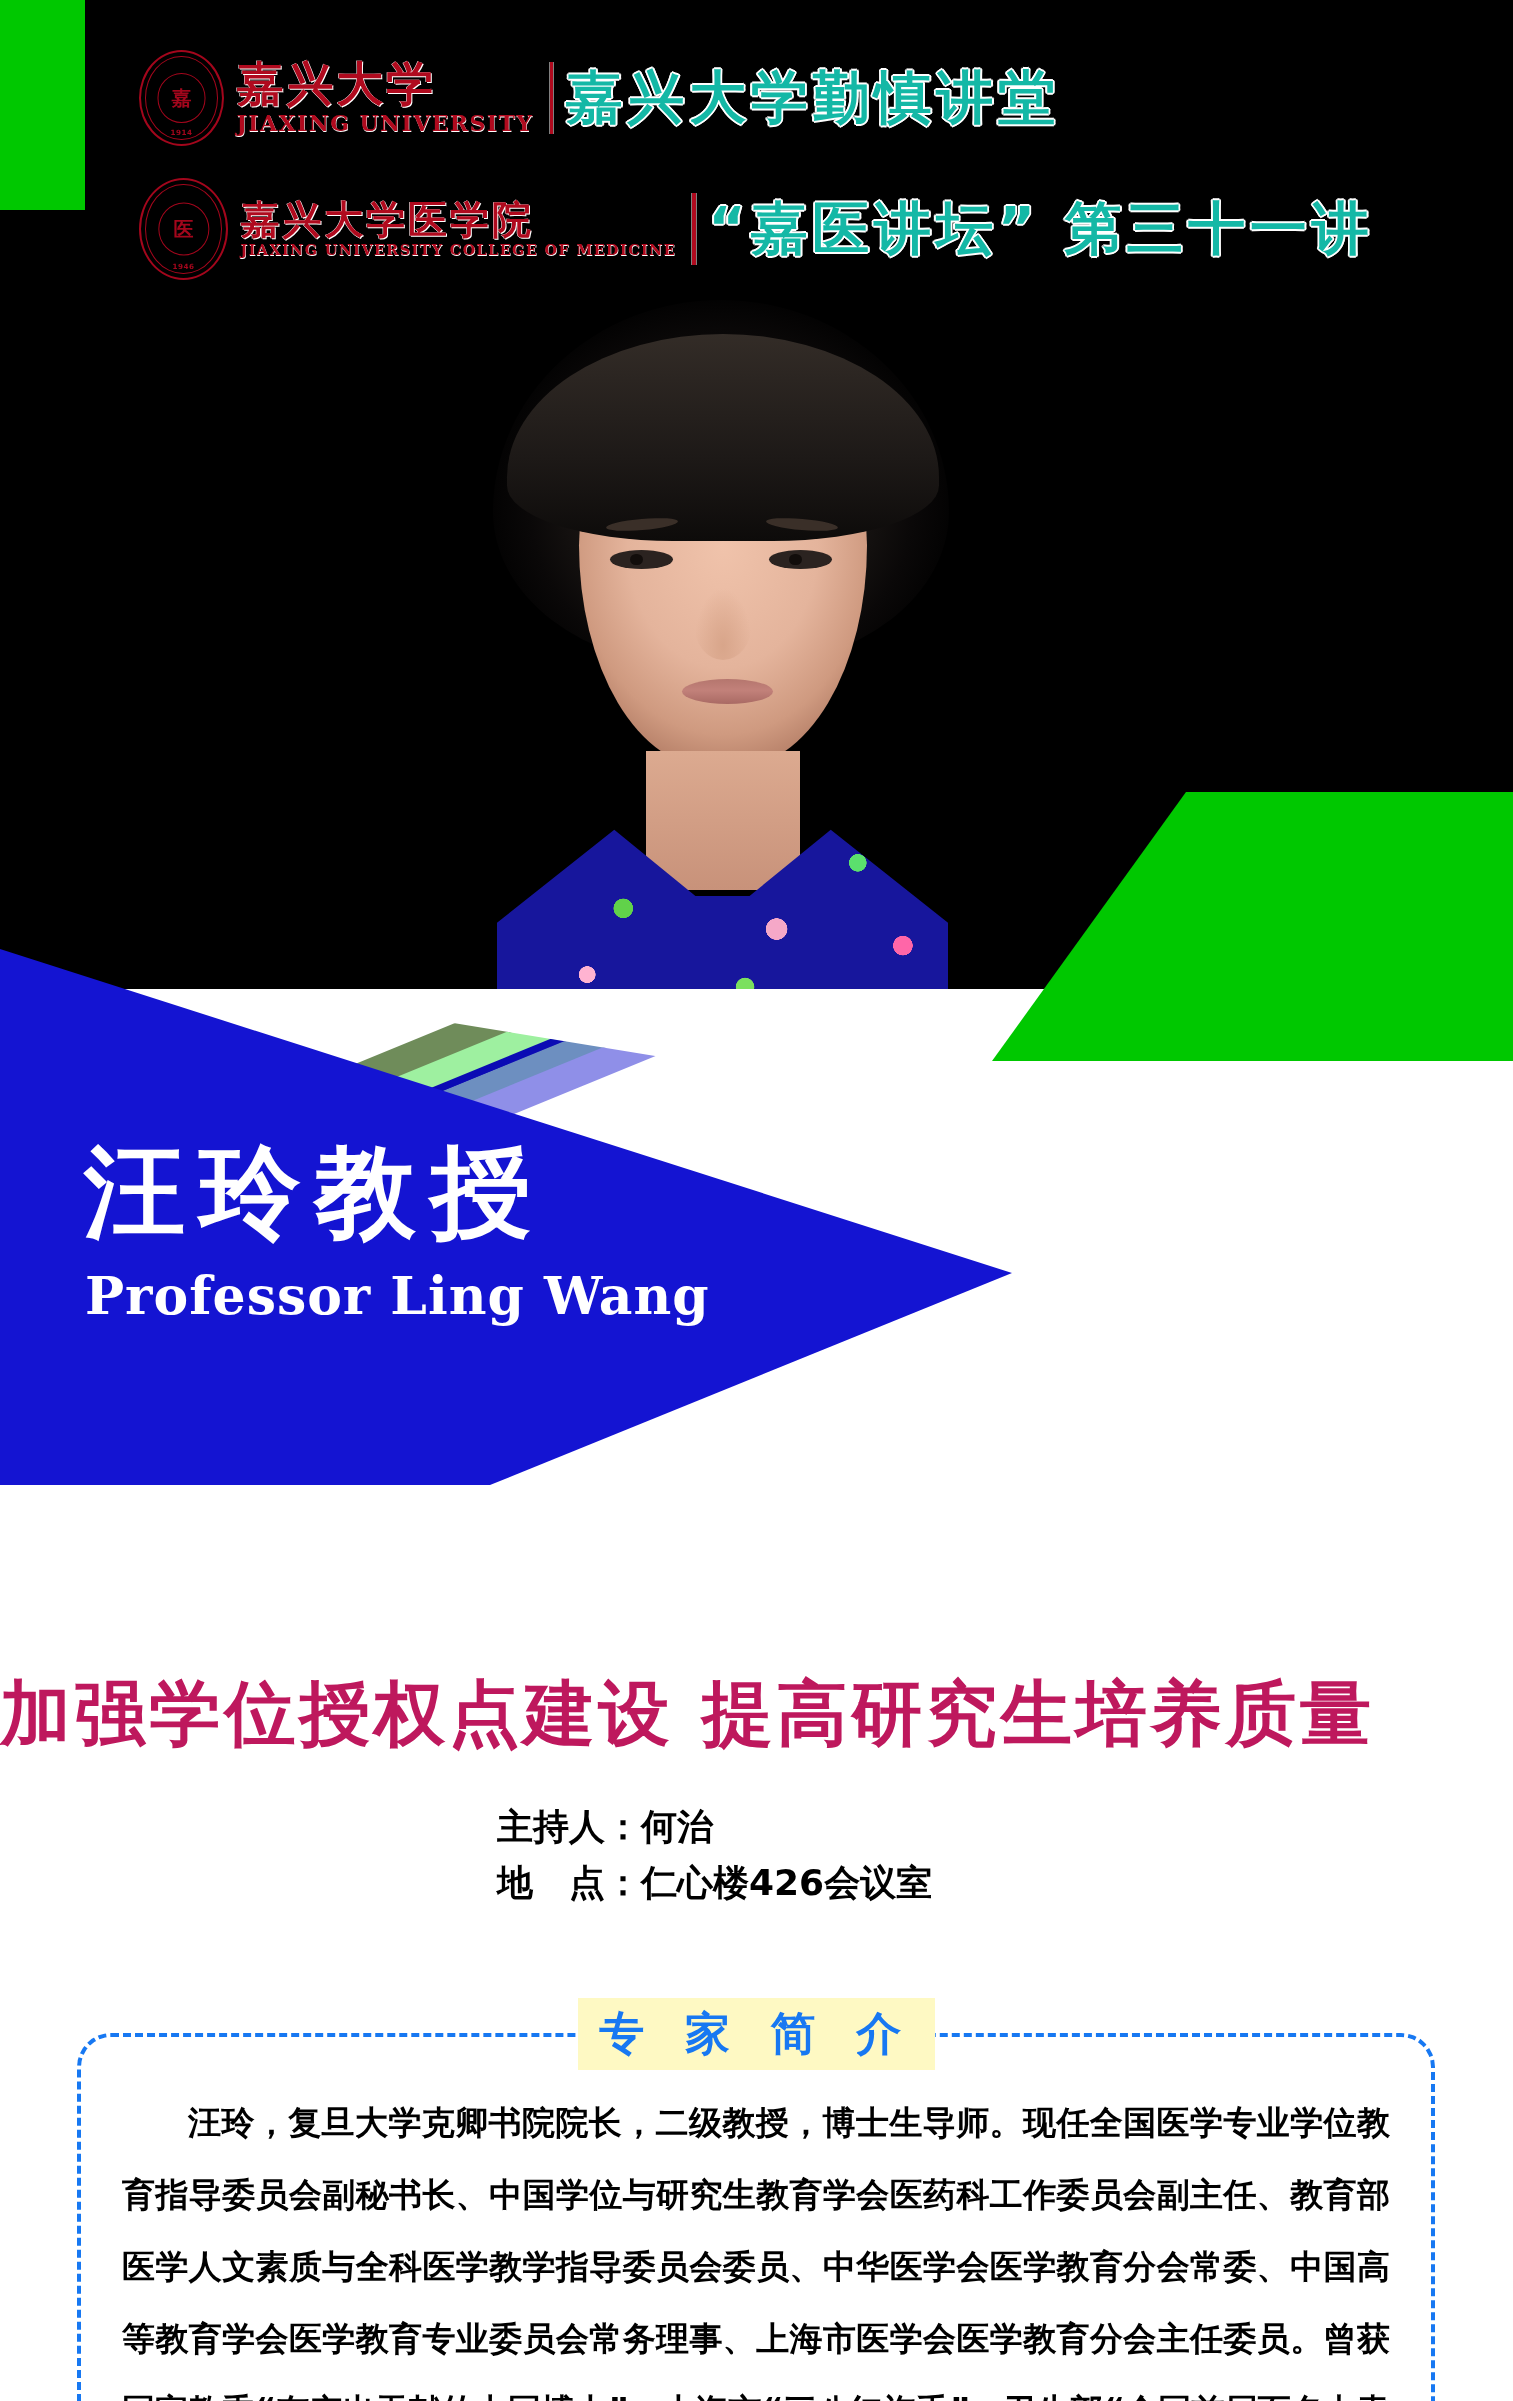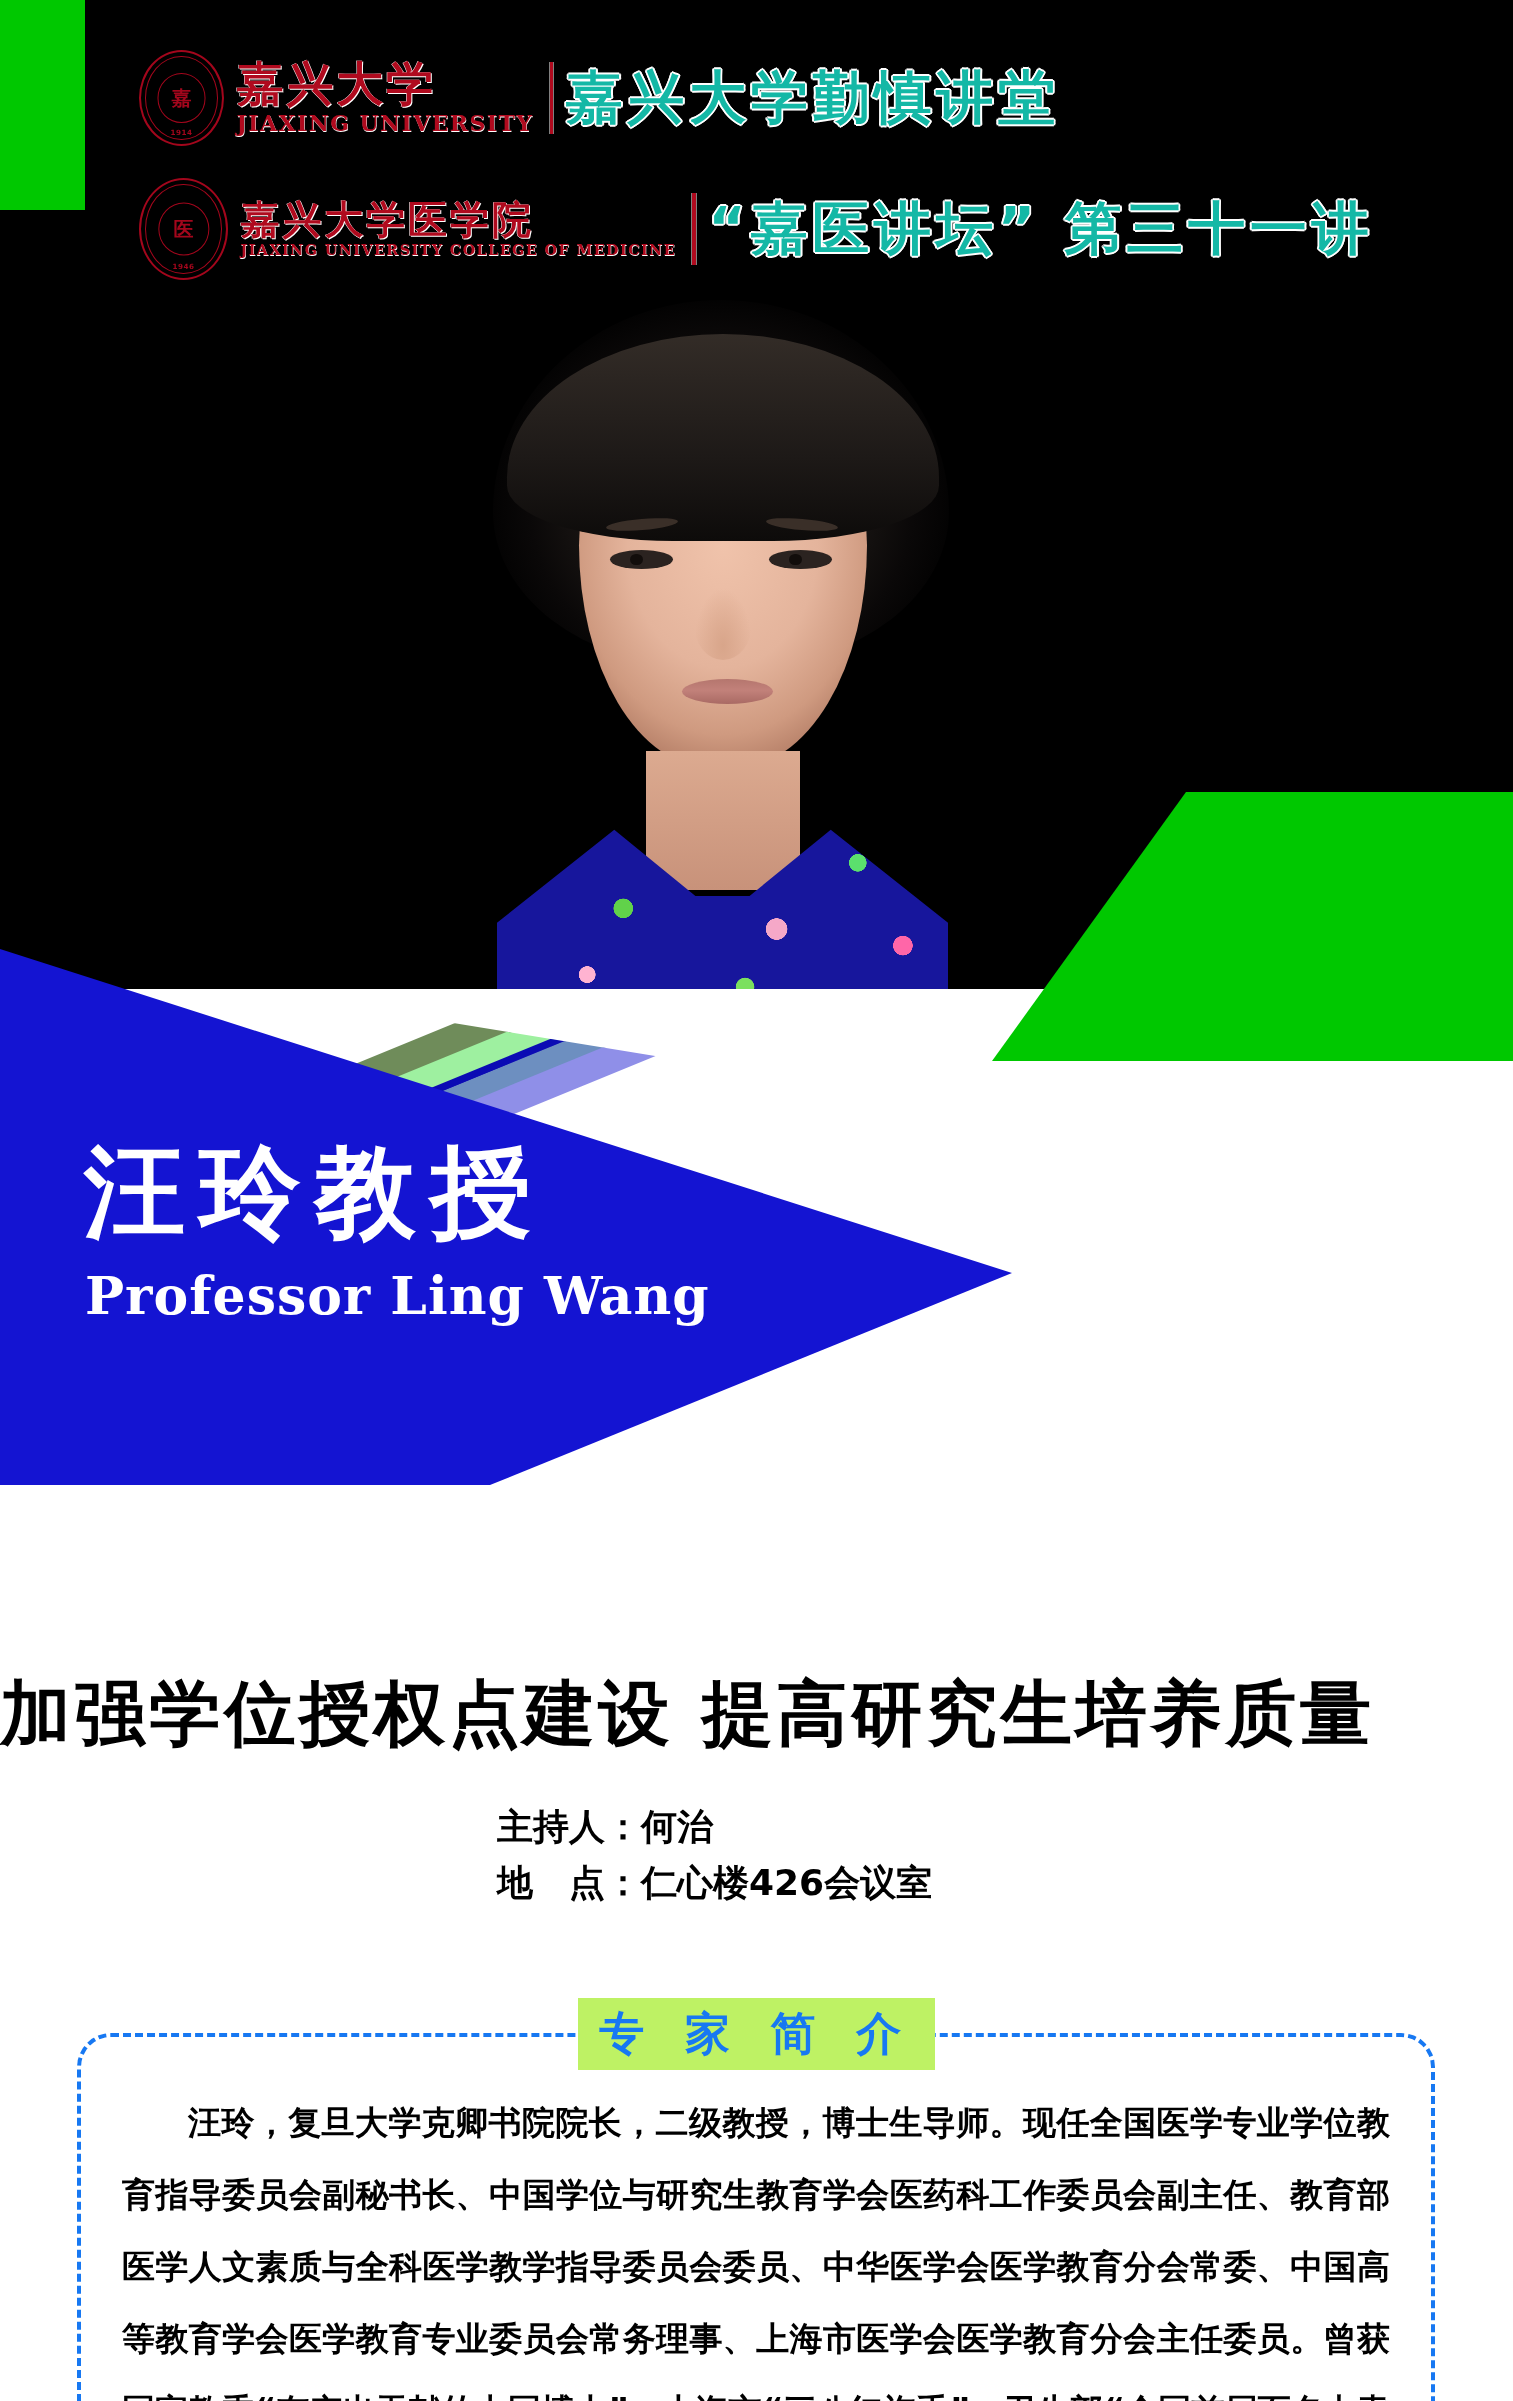--- a/index.html
+++ b/index.html
@@ -187,21 +187,21 @@
     position:absolute;left:85px;top:1270px;
     font-family:"DejaVu Serif","Liberation Serif",serif;
     font-weight:bold;color:#ffffff;font-size:52px;letter-spacing:1px;
     white-space:nowrap;line-height:1;
   }
 
   
   .lecture-title{
     position:absolute;left:0;top:1667px;width:1265px;text-align:center;
     font-family:"DejaVu Sans","Liberation Sans",sans-serif;
-    font-weight:bold;color:#000000;font-size:71px;letter-spacing:3.8px;
+    font-weight:bold;color:#be185d;font-size:71px;letter-spacing:3.8px;
     white-space:nowrap;
   }
 
   
   .details{
     position:absolute;left:497px;top:1799px;
     font-family:"DejaVu Sans","Liberation Sans",sans-serif;
     font-weight:bold;color:#000000;font-size:36px;line-height:1.55;
     white-space:nowrap;
   }
@@ -212,21 +212,21 @@
   .bio-box{
     position:absolute;left:77px;top:2033px;width:1358px;height:828px;
     border:4.3px dashed #1778f2;border-radius:34px;box-sizing:border-box;
     background:#ffffff;
   }
   .bio-heading-wrap{
     position:absolute;left:0;top:1998px;width:1513px;text-align:center;
     pointer-events:none;
   }
   .bio-heading{
-    display:inline-block;background:#bef264;padding:0 21px;
+    display:inline-block;background:#fef9c3;padding:0 21px;
     font-family:"DejaVu Sans","Liberation Sans",sans-serif;
     font-weight:bold;color:#1778f2;font-size:45px;letter-spacing:12.5px;
     line-height:72px;
   }
   .bio-text{
     position:absolute;left:122px;top:2087px;width:1268px;
     font-family:"DejaVu Sans","Liberation Sans",sans-serif;
     font-weight:bold;color:#000000;font-size:33px;line-height:2.18;
     text-align:justify;text-justify:inter-ideograph;
   }

